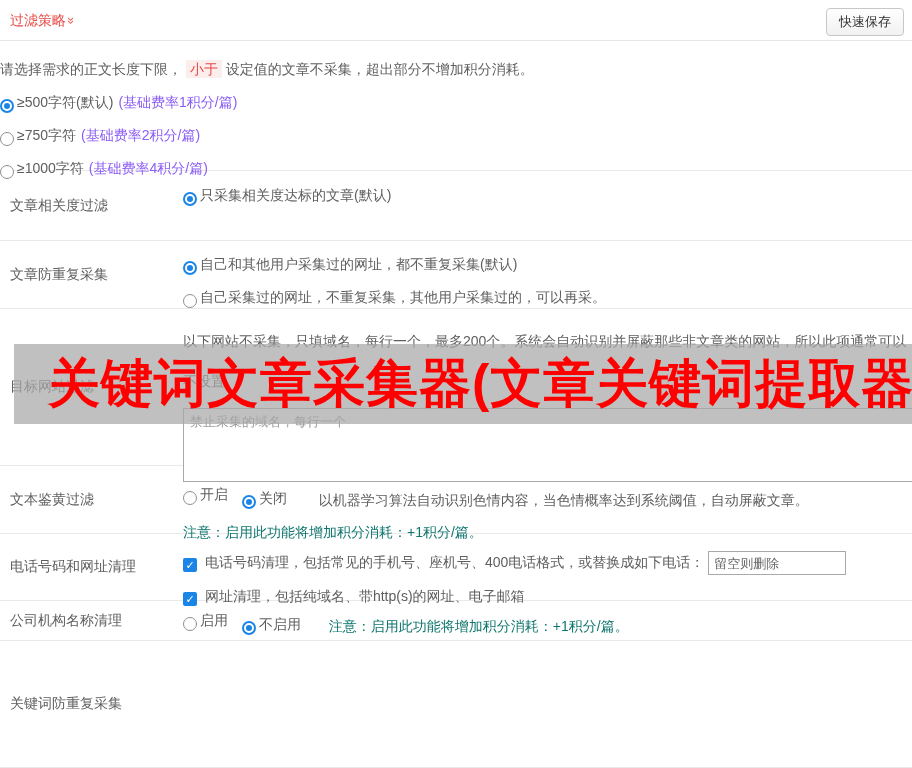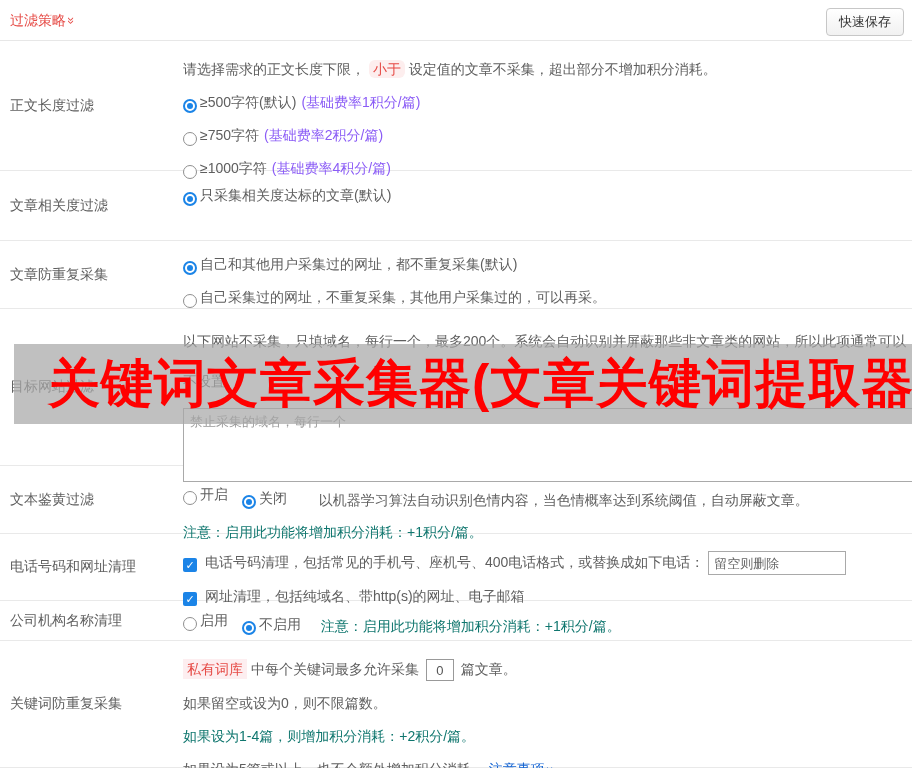--- a/index.html
+++ b/index.html
@@ -58,21 +58,20 @@
   .row-content {
     flex: 1;
     padding: 10px 8px 10px 0;
   }
   .line { margin: 7px 0; line-height: 22px; }
   .red { color: #0f766e; }
   .hl {
     color: #e64a45;
     background: #fdeeee;
     padding: 1px 4px;
-    border-radius: 6px;
   }
   .badge {
     color: #e64a45;
     background: #fdeef0;
     padding: 2px 4px;
   }
   .blue-link { color: #1464d2; cursor: pointer; }
   .blue-link .chev { font-size: 12px; }
   
   .radio-item { display: inline-flex; align-items: flex-end; cursor: pointer; line-height: 22px; }
@@ -169,21 +168,20 @@
 </style>
 </head>
 <body>
 
 <div class="topbar">
   <span class="page-title"><span>过滤策略</span><span class="chev">»</span></span>
   <button class="save-btn">快速保存</button>
 </div>
 
 <div class="row" style="height:130px">
-  <div class="row-label">正文长度过滤</div>
   <div class="row-content">
     <div class="line">
       <span>请选择需求的正文长度下限，</span>
       <span class="hl">小于</span>
       <span>设定值的文章不采集，超出部分不增加积分消耗。</span>
     </div>
     <div class="radio-list-vertical">
         <label class="radio-item">
           <span class="rb sel"></span>
           <span>≥500字符(默认)</span>
@@ -271,42 +269,28 @@
     </div>
   </div>
 </div>
 
 <div class="row" style="height:40px">
   <div class="row-label">公司机构名称清理</div>
   <div class="row-content" style="padding-top:8px">
     <span><label class="radio-item" style="margin-right: 14px;">
           <span class="rb"></span>
           <span>启用</span>
-        </label><label class="radio-item" style="margin-right: 6px;">
+        </label><label class="radio-item" style="margin-right: 14px;">
           <span class="rb sel"></span>
           <span>不启用</span>
         </label></span>
     <span class="gap" style="width:6px"></span>
     <span class="red">注意：启用此功能将增加积分消耗：+1积分/篇。</span>
   </div>
 </div>
 
 <div class="row" style="height:127px">
   <div class="row-label">关键词防重复采集</div>
-  <div class="row-content">
-    <div class="line">
-      <span class="badge">私有词库</span>
-      <span>中每个关键词最多允许采集</span>
-      <input class="num-input" type="text" value="0" style="">
-      <span>篇文章。</span>
-    </div>
-    <div class="line" style="margin-top:11px">如果留空或设为0，则不限篇数。</div>
-    <div class="line red" style="margin-top:11px">如果设为1-4篇，则增加积分消耗：+2积分/篇。</div>
-    <div class="line" style="margin-top:11px">
-      <span>如果设为5篇或以上，也不会额外增加积分消耗。</span>
-      <span class="blue-link"><span>注意事项</span><span class="chev">»</span></span>
-    </div>
-  </div>
 </div>
 
 <div class="watermark">
   <span class="watermark-text">关键词文章采集器(文章关键词提取器是由P</span>
 </div>
 
 </body></html>

